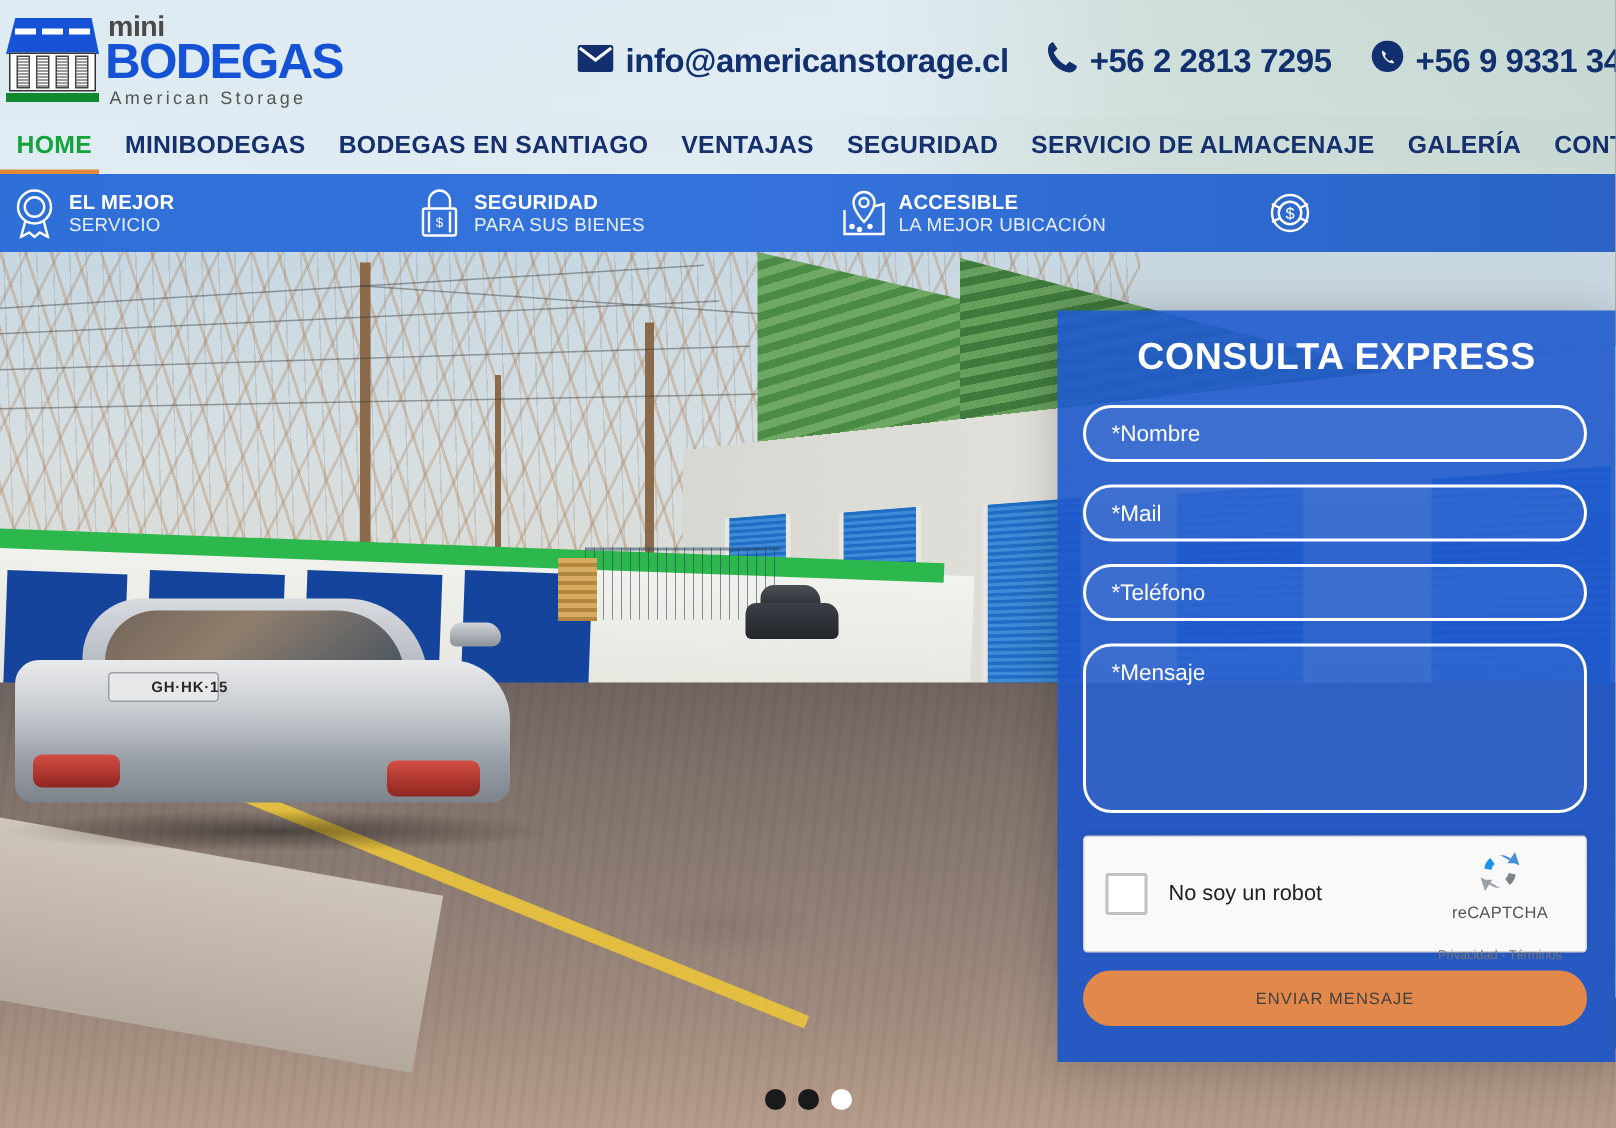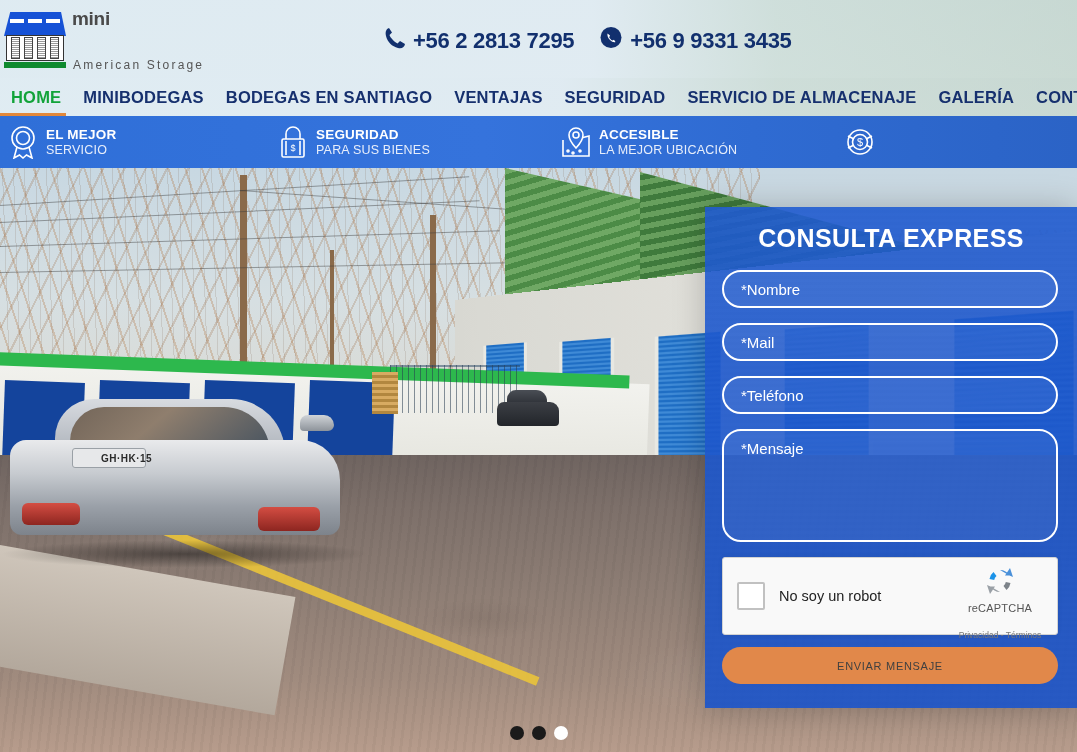--- a/index.html
+++ b/index.html
@@ -361,24 +361,34 @@
         <div class="logo-roof-l" style="left:24px;width:14px;"></div>
         <div class="logo-roof-l" style="left:42px;width:14px;"></div>
         <div class="logo-body"></div>
         <div class="logo-door" style="left:7px;"></div>
         <div class="logo-door" style="left:20px;"></div>
         <div class="logo-door" style="left:33px;"></div>
         <div class="logo-door" style="left:46px;"></div>
         <div class="logo-base"></div>
       </div>
       <div class="logo-mini">mini</div>
+      <div class="logo-bod">BODEGAS</div>
       <div class="logo-sub">American Storage</div>
     </div>
 
     <div class="contacts">
+      <div class="contact-item">
+        <span>
+          <svg width="24" height="18" viewBox="0 0 24 18">
+              <rect x="0" y="0" width="24" height="18" rx="2" fill="#12306e"></rect>
+              <path d="M1.5 2 L12 10 L22.5 2" stroke="#fff" stroke-width="2" fill="none"></path>
+            </svg>
+        </span>
+        <span>info@americanstorage.cl</span>
+      </div>
       <div class="contact-item">
         <span>
           <svg width="20" height="22" viewBox="0 0 20 22">
               <path d="M4 1 C1 2 0 5 1 9 C2.5 15 7 19.5 13 21 C17 22 19.5 20 20 17 L15 14 L12.5 16.5 C9.5 15 5.5 11 4.5 8 L7 5.5 Z" fill="#12306e"></path>
             </svg>
         </span>
         <span>+56 2 2813 7295</span>
       </div>
       <div class="contact-item">
         <span>

